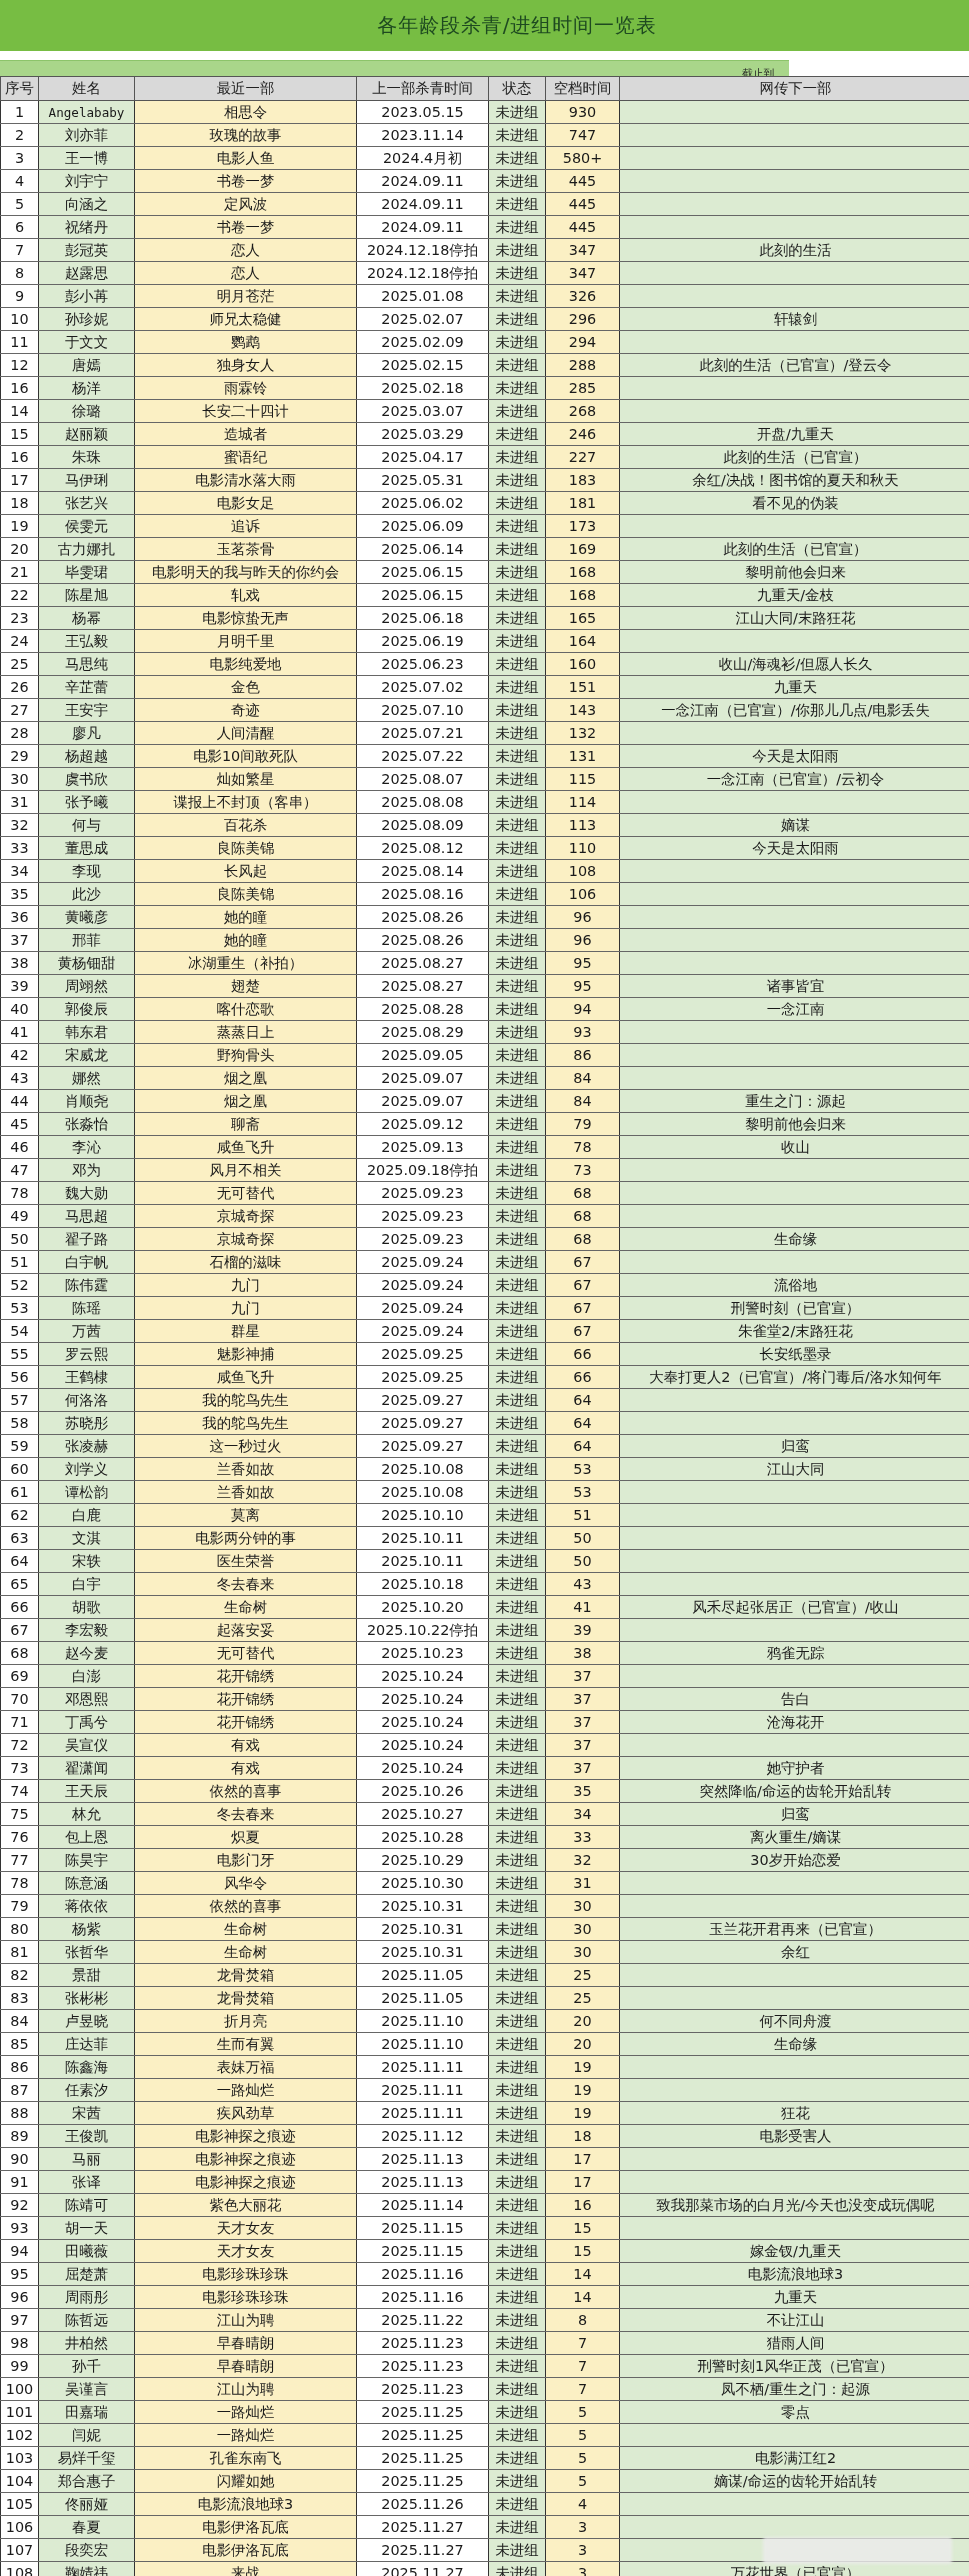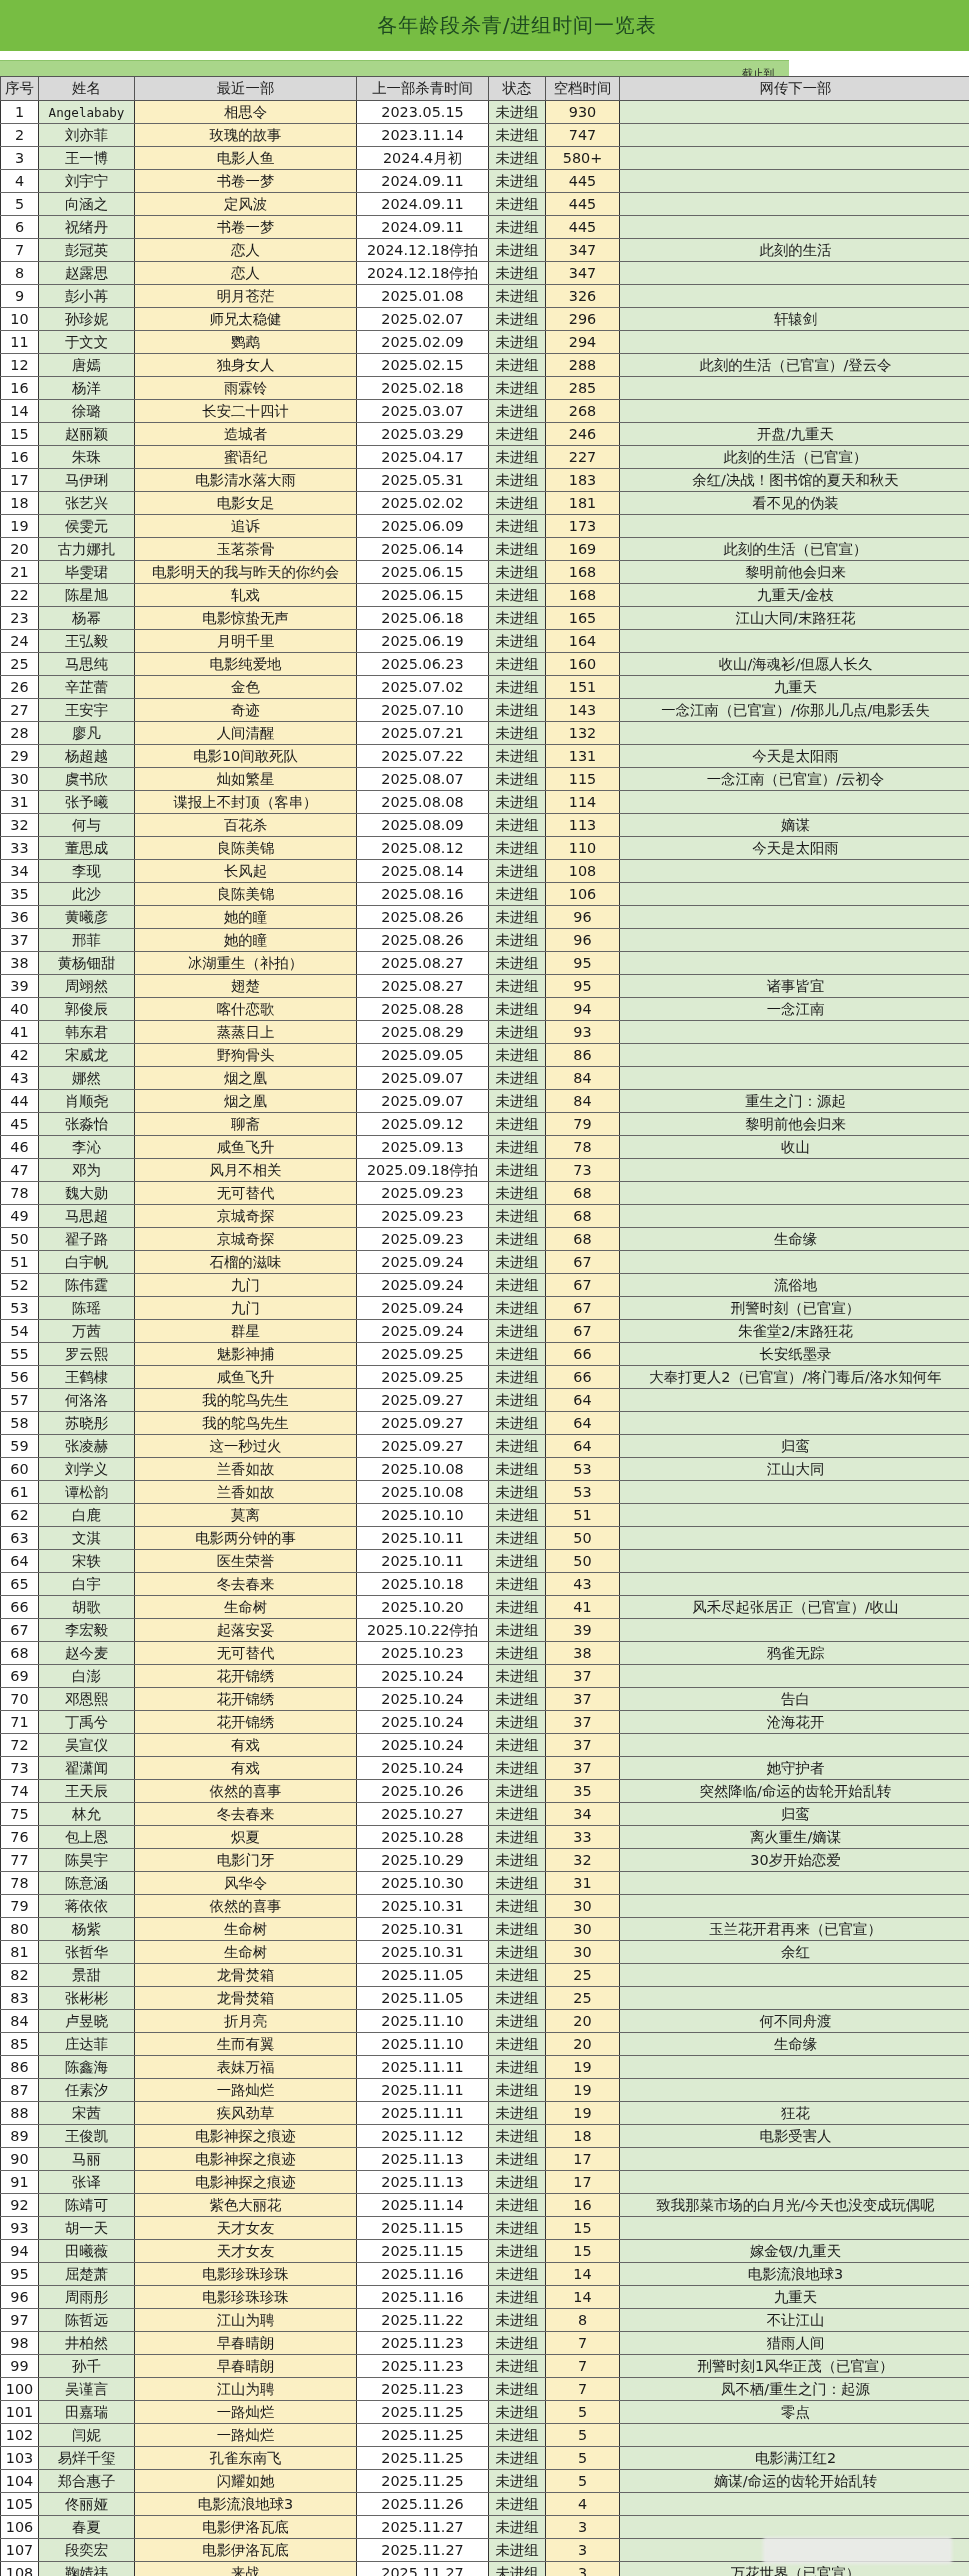--- a/index.html
+++ b/index.html
@@ -213,21 +213,21 @@
         <td class="work">电影清水落大雨</td>
         <td class="date">2025.05.31</td>
         <td class="status">未进组</td>
         <td class="gap">183</td>
         <td class="next">余红/决战！图书馆的夏天和秋天</td>
       </tr>
       <tr>
         <td class="idx">18</td>
         <td class="name">张艺兴</td>
         <td class="work">电影女足</td>
-        <td class="date">2025.02.02</td>
+        <td class="date">2025.06.02</td>
         <td class="status">未进组</td>
         <td class="gap">181</td>
         <td class="next">看不见的伪装</td>
       </tr>
       <tr>
         <td class="idx">19</td>
         <td class="name">侯雯元</td>
         <td class="work">追诉</td>
         <td class="date">2025.06.09</td>
         <td class="status">未进组</td>

